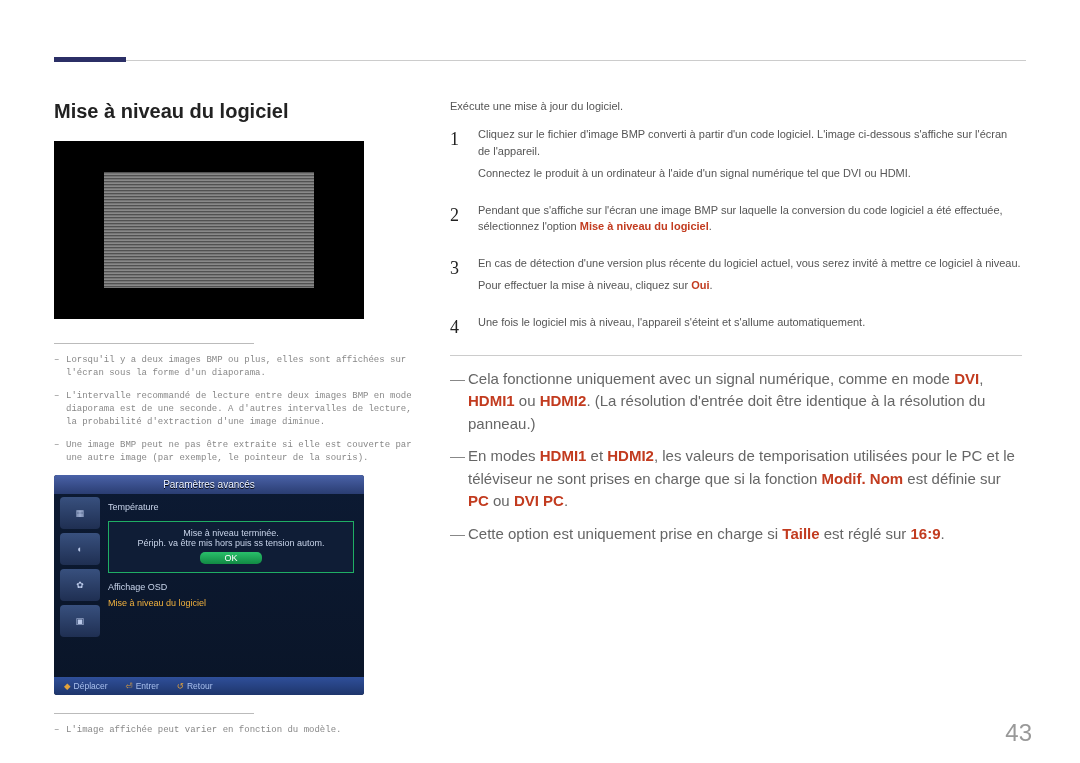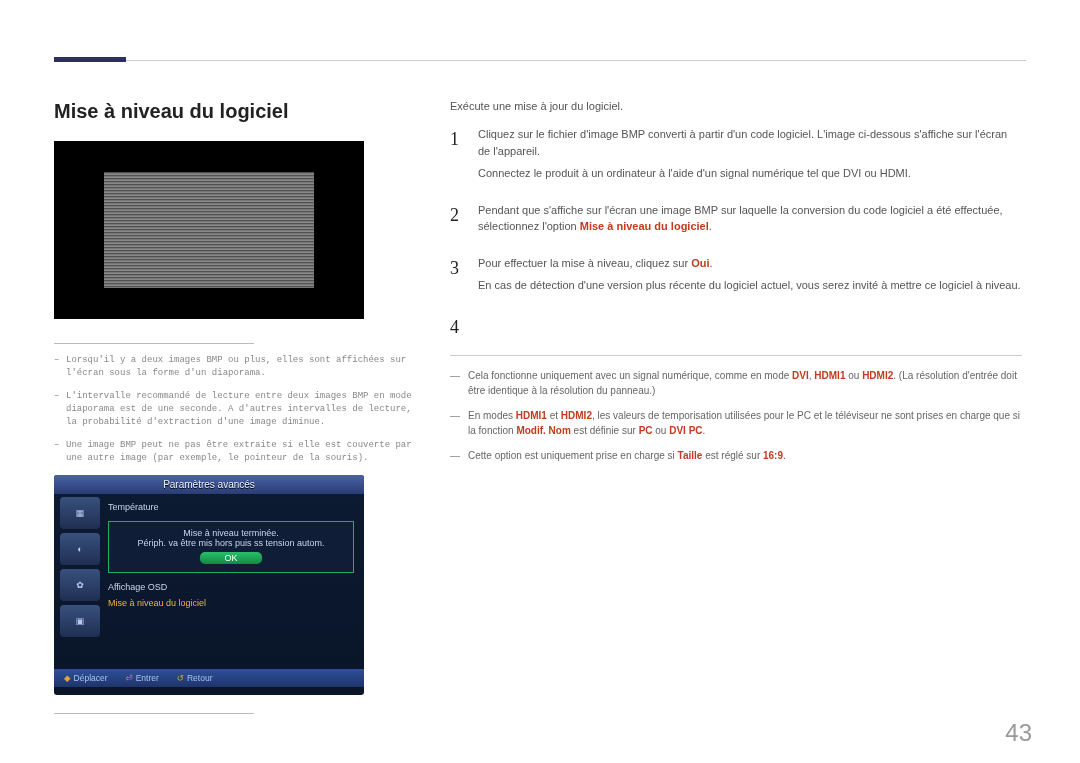--- a/index.html
+++ b/index.html
@@ -100,36 +100,36 @@
     text-align: center;
   }
   .osd-ok {
     display:inline-block; margin-top:4px;
     padding: 1px 24px;
     background: linear-gradient(#29c06a,#128a44);
     color:#fff; font-size:9px; border-radius:5px;
   }
   .osd-highlight { color:#f2b23e; }
   .osd-footer {
-    position:absolute; bottom:8px; left:0; right:0;
+    position:absolute; bottom:0; left:0; right:0;
     background: linear-gradient(#2f4f9a,#1e356b);
     padding: 4px 10px;
     font-size:8.5px; color:#a9c0ee;
     display:flex; gap:18px;
   }
   .osd-footer .sym { color:#e3a23a; margin-right:3px; }
   
   .intro { font-size: 11px; color:#555; margin-bottom: 14px; }
   .steps { list-style:none; }
   .steps > li { display:flex; gap:14px; margin-bottom: 14px; font-size: 11px; color:#555; line-height:1.5; }
   .step-num { font-size: 18px; color:#222; font-weight: 400; min-width:14px; font-family: Georgia, serif; }
   .step-body p { margin-bottom: 6px; }
   .em { color:#c23b1f; font-weight: bold; }
   .subnotes-divider { border-top:1px solid #ccc; margin: 10px 0 12px; }
-  .subnotes { list-style:none; font-size: 10px; color:#666; line-height:1.5; }
+  .subnotes { list-style:none; font-size: 15px; color:#666; line-height:1.5; }
   .subnotes > li { position:relative; padding-left:18px; margin-bottom:10px; }
   .subnotes > li::before { content:"―"; position:absolute; left:0; top:0; color:#888; }
   .page-num {
     position:absolute; right:48px; bottom:16px;
     font-size: 24px; color:#999;
   }
 </style>
 </head>
 <body>
 
@@ -176,20 +176,23 @@
       </div>
     </div>
     <div class="osd-footer">
       <span><span class="sym">◆</span><span>Déplacer</span></span>
       <span><span class="sym">⏎</span><span>Entrer</span></span>
       <span><span class="sym">↺</span><span>Retour</span></span>
     </div>
   </div>
 
   <div class="notes-divider"></div>
+  <ul class="dash-list">
+    <li>L'image affichée peut varier en fonction du modèle.</li>
+  </ul>
 </div>
 
 <div class="right-col">
   <p class="intro">Exécute une mise à jour du logiciel.</p>
   <ol class="steps" id="steps">
       <li>
         <div class="step-num">1</div>
         <div class="step-body">
           <p><span>Cliquez sur le fichier d'image BMP converti à partir d'un code logiciel. L'image ci-dessous s'affiche sur l'écran de l'appareil.</span></p>
           <p><span>Connectez le produit à un ordinateur à l'aide d'un signal numérique tel que DVI ou HDMI.</span></p>
@@ -197,26 +200,29 @@
       </li>
       <li>
         <div class="step-num">2</div>
         <div class="step-body">
           <p><span>Pendant que s'affiche sur l'écran une image BMP sur laquelle la conversion du code logiciel a été effectuée, sélectionnez l'option </span><span class="em">Mise à niveau du logiciel</span><span>.</span></p>
         </div>
       </li>
       <li>
         <div class="step-num">3</div>
         <div class="step-body">
+          <p><span>En cas de détection d'une version plus récente du logiciel actuel, vous serez invité à mettre ce logiciel à niveau.</span></p>
           <p><span>Pour effectuer la mise à niveau, cliquez sur </span><span class="em">Oui</span><span>.</span></p>
-          <p><span>En cas de détection d'une version plus récente du logiciel actuel, vous serez invité à mettre ce logiciel à niveau.</span></p>
         </div>
       </li>
       <li>
         <div class="step-num">4</div>
+        <div class="step-body">
+          <p><span>Une fois le logiciel mis à niveau, l'appareil s'éteint et s'allume automatiquement.</span></p>
+        </div>
       </li>
     </ol>
   <div class="subnotes-divider"></div>
   <ul class="subnotes" id="subnotes">
       <li><span>Cela fonctionne uniquement avec un signal numérique, comme en mode </span><span class="em">DVI</span><span>, </span><span class="em">HDMI1</span><span> ou </span><span class="em">HDMI2</span><span>. (La résolution d'entrée doit être identique à la résolution du panneau.)</span></li>
       <li><span>En modes </span><span class="em">HDMI1</span><span> et </span><span class="em">HDMI2</span><span>, les valeurs de temporisation utilisées pour le PC et le téléviseur ne sont prises en charge que si la fonction </span><span class="em">Modif. Nom</span><span> est définie sur </span><span class="em">PC</span><span> ou </span><span class="em">DVI PC</span><span>.</span></li>
       <li><span>Cette option est uniquement prise en charge si </span><span class="em">Taille</span><span> est réglé sur </span><span class="em">16:9</span><span>.</span></li>
     </ul>
 </div>
 

